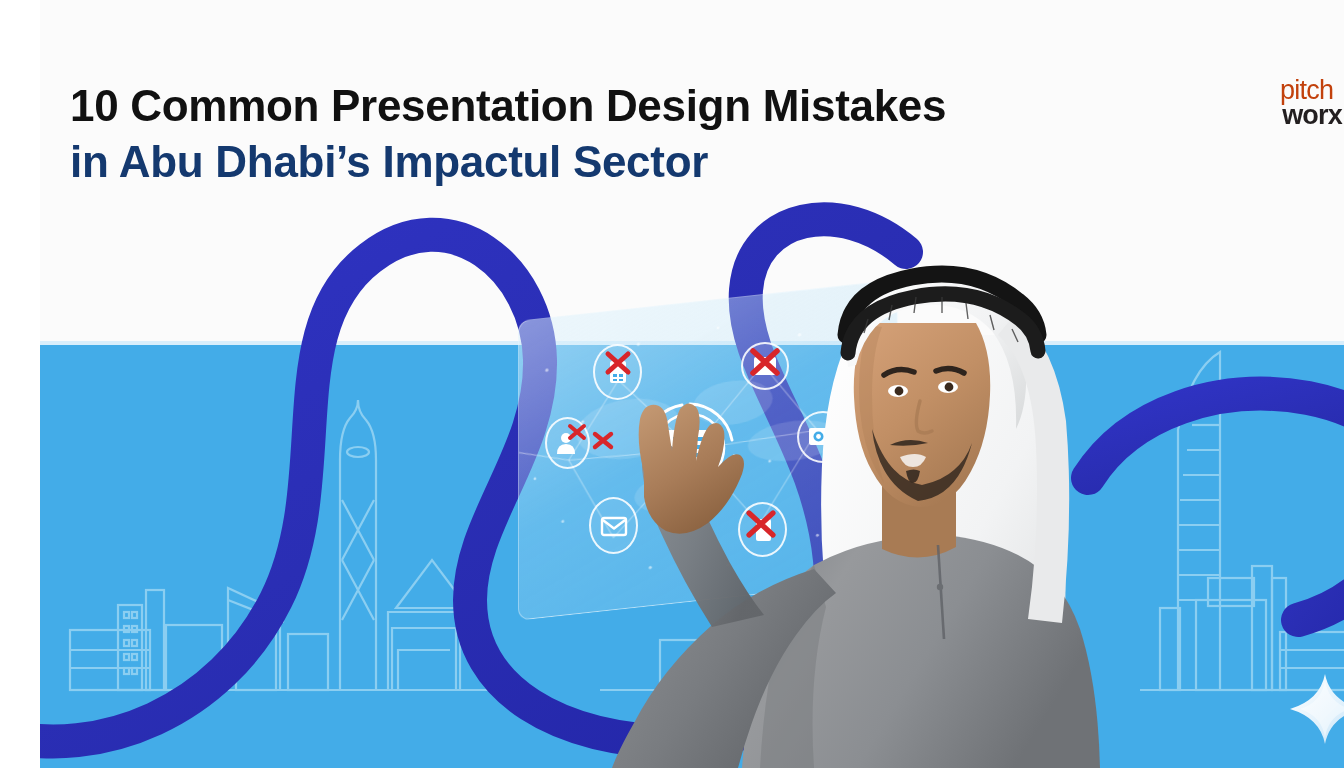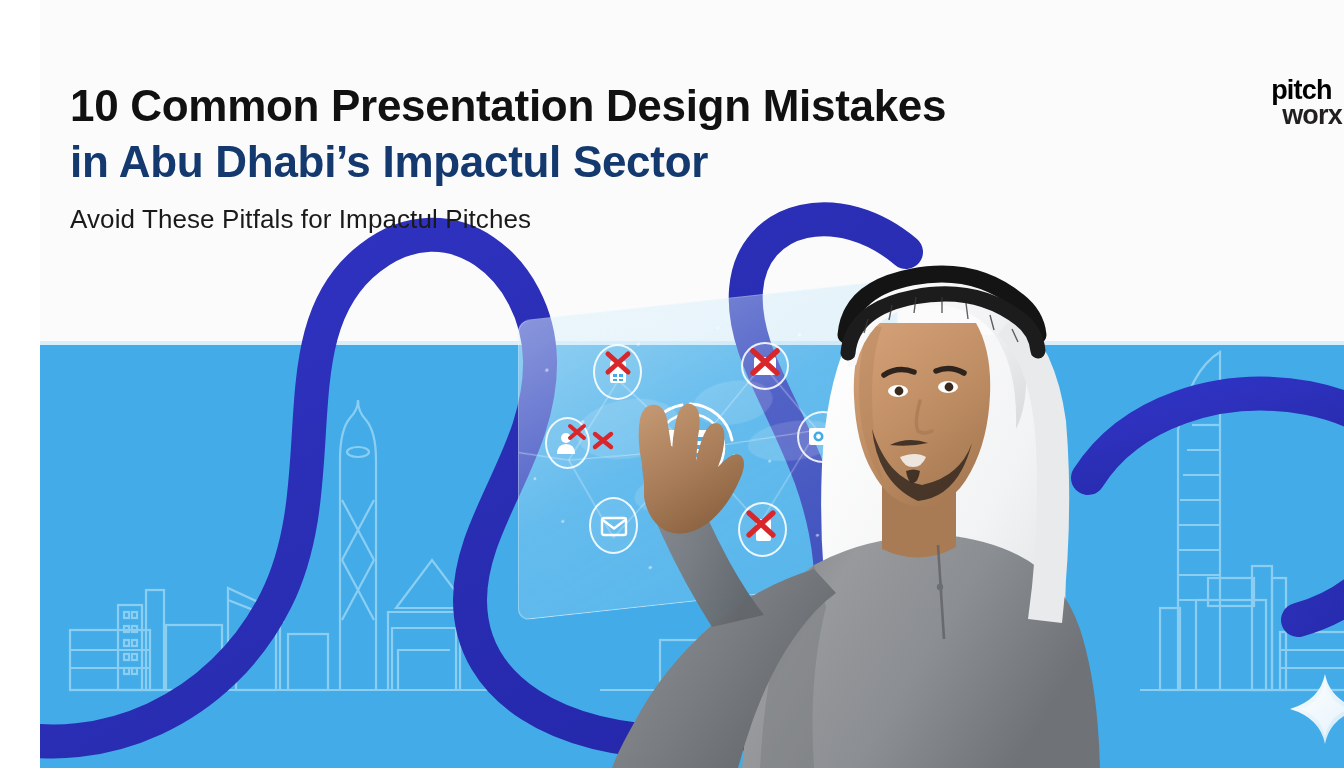--- a/index.html
+++ b/index.html
@@ -55,22 +55,22 @@
     letter-spacing:0.1px; line-height:1.2;
     white-space:nowrap;
   }
 
   
   .logo {
     position:absolute; right:42px; top:78px;
     z-index:45; text-align:left;
   }
   .logo-l1 {
-    font-size:27px; font-weight:700; color:#000000;
-    line-height:0.92; letter-spacing:-0.8px;
+    font-size:27px; font-weight:400; color:#c2410c;
+    line-height:0.92; letter-spacing:-0.8px;text-align:center;
   }
   .logo-l2 {
     font-size:27px; font-weight:700; color:#231f20;
     line-height:0.92; letter-spacing:-0.8px;
     margin-left:11px;
   }
 
   
   .holo-panel {
     position:absolute;
@@ -479,21 +479,20 @@
         <stop offset="100%" stop-color="#bfe0f7"></stop>
       </linearGradient>
     </defs>
     <path d="M37 2 Q42 28 72 37 Q42 46 37 72 Q32 46 2 37 Q32 28 37 2 Z" fill="url(#spg)"></path>
     <path d="M37 8 Q40 30 62 37 Q40 44 37 66 Q34 44 12 37 Q34 30 37 8 Z" fill="#ffffff" opacity="0.45"></path>
   </svg>
 
   <div class="title-block">
     <div class="title-l1">10 Common Presentation Design Mistakes</div>
     <div class="title-l2">in Abu Dhabi’s Impactul Sector</div>
-    <div class="subtitle">Avoid These Pitfals for Impactul Pitches</div>
   </div>
 
   <div class="logo">
     <div class="logo-l1">pitch</div>
     <div class="logo-l2">worx</div>
   </div>
 
 </div>
 
 </body></html>

